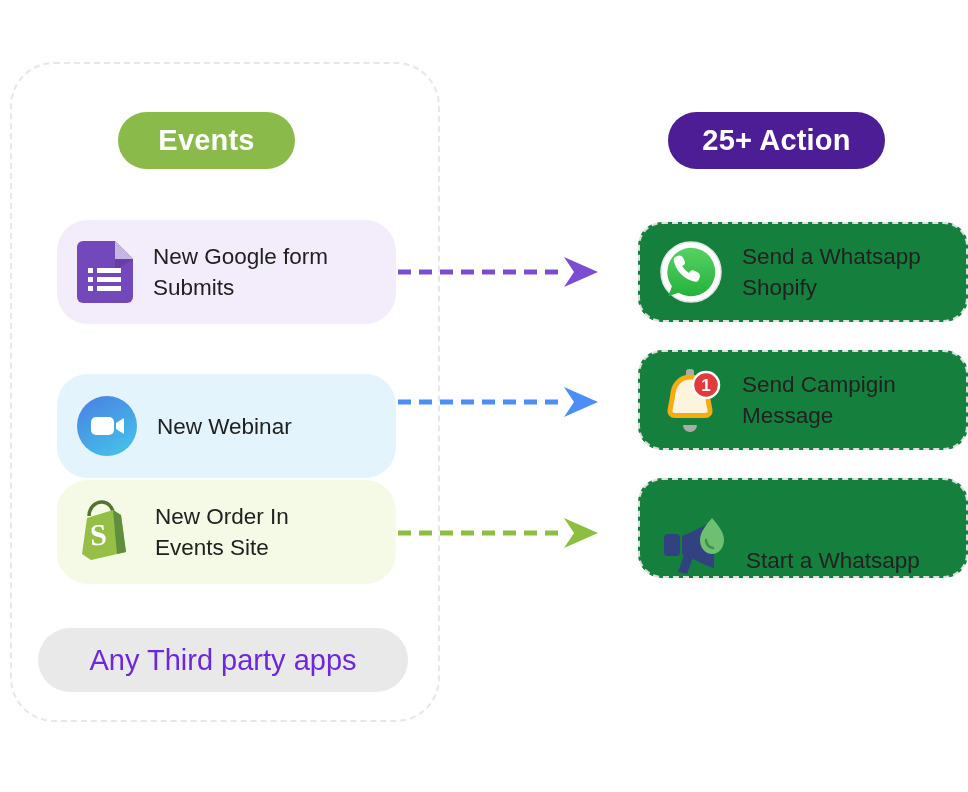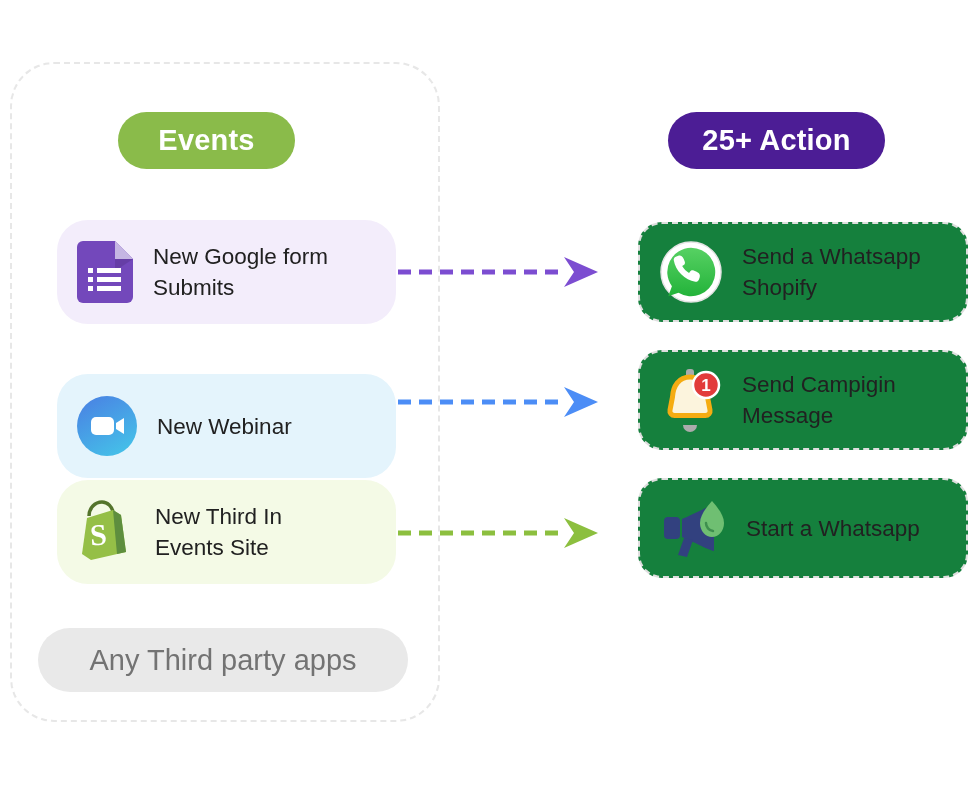--- a/index.html
+++ b/index.html
@@ -26,29 +26,29 @@
   .event-card { left:57px; width:339px; height:104px; }
   .event-card-0 { top:220px; background:#F3EDFB; }
   .event-card-1 { top:350px; background:#E4F4FC;margin-top:24px; }
   .event-card-2 { top:480px; background:#F4FAE6; }
   .action-card {
     left:638px; width:330px; height:100px; background:#15803d;
     border:2px dashed #dedede; border-radius:24px;
   }
   .action-card-0 { top:222px; }
   .action-card-1 { top:350px; }
-  .action-card-2 { top:478px; }
+  .action-card-2 { top:478px;align-items:flex-end; }
   .card-icon { flex:0 0 auto; display:flex; align-items:center; justify-content:center; }
   .card-label {
     font-size:22.5px; line-height:31px; color:#212121; font-weight:normal;
   }
   .third-party-pill {
     position:absolute; left:38px; top:628px; width:370px; height:64px;
     background:#E9E9E9; border-radius:32px; display:flex; align-items:center; justify-content:center;
-    font-size:29px; color:#737373;
+    font-size:29px; color:#6d28d9;
   }
   .connector { position:absolute; width:206px; height:40px; }
   .connector-0 { left:396px; top:252px; }
   .connector-1 { left:396px; top:382px; }
   .connector-2 { left:396px; top:513px; }
 </style>
 </head>
 <body>
 
 <div class="stage">
@@ -105,21 +105,21 @@
   <div class="card event-card event-card-2">
     <span class="card-icon">
       <svg width="58" height="64" viewBox="0 0 58 64">
         <path d="M12 16 C12 8 18 2 25 2 C31 2 35 7 36 12" fill="none" stroke="#54742C" stroke-width="3.5"></path>
         <path d="M10 18 L36 10 L44 15 L49 52 L14 60 L5 54 Z" fill="#95BF47"></path>
         <path d="M36 10 L44 15 L49 52 L40 54 Z" fill="#5E8E3E"></path>
         <text x="22" y="45" font-size="30" font-weight="bold" fill="#ffffff" font-family="Liberation Serif, serif" text-anchor="middle" transform="rotate(-4 22 45)">S</text>
       </svg>
     </span>
     <span class="card-label">
-      <div>New Third In</div>
+      <div>New Order In</div>
       <div>Events Site</div>
     </span>
   </div>
 
   <div class="third-party-pill">
     <span>Any Third party apps</span>
   </div>
 
   <svg class="connector connector-0" viewBox="0 0 206 40">
     <line x1="2" y1="20" x2="168" y2="20" stroke="#7C4DD1" stroke-width="5" stroke-dasharray="13 8"></line>

